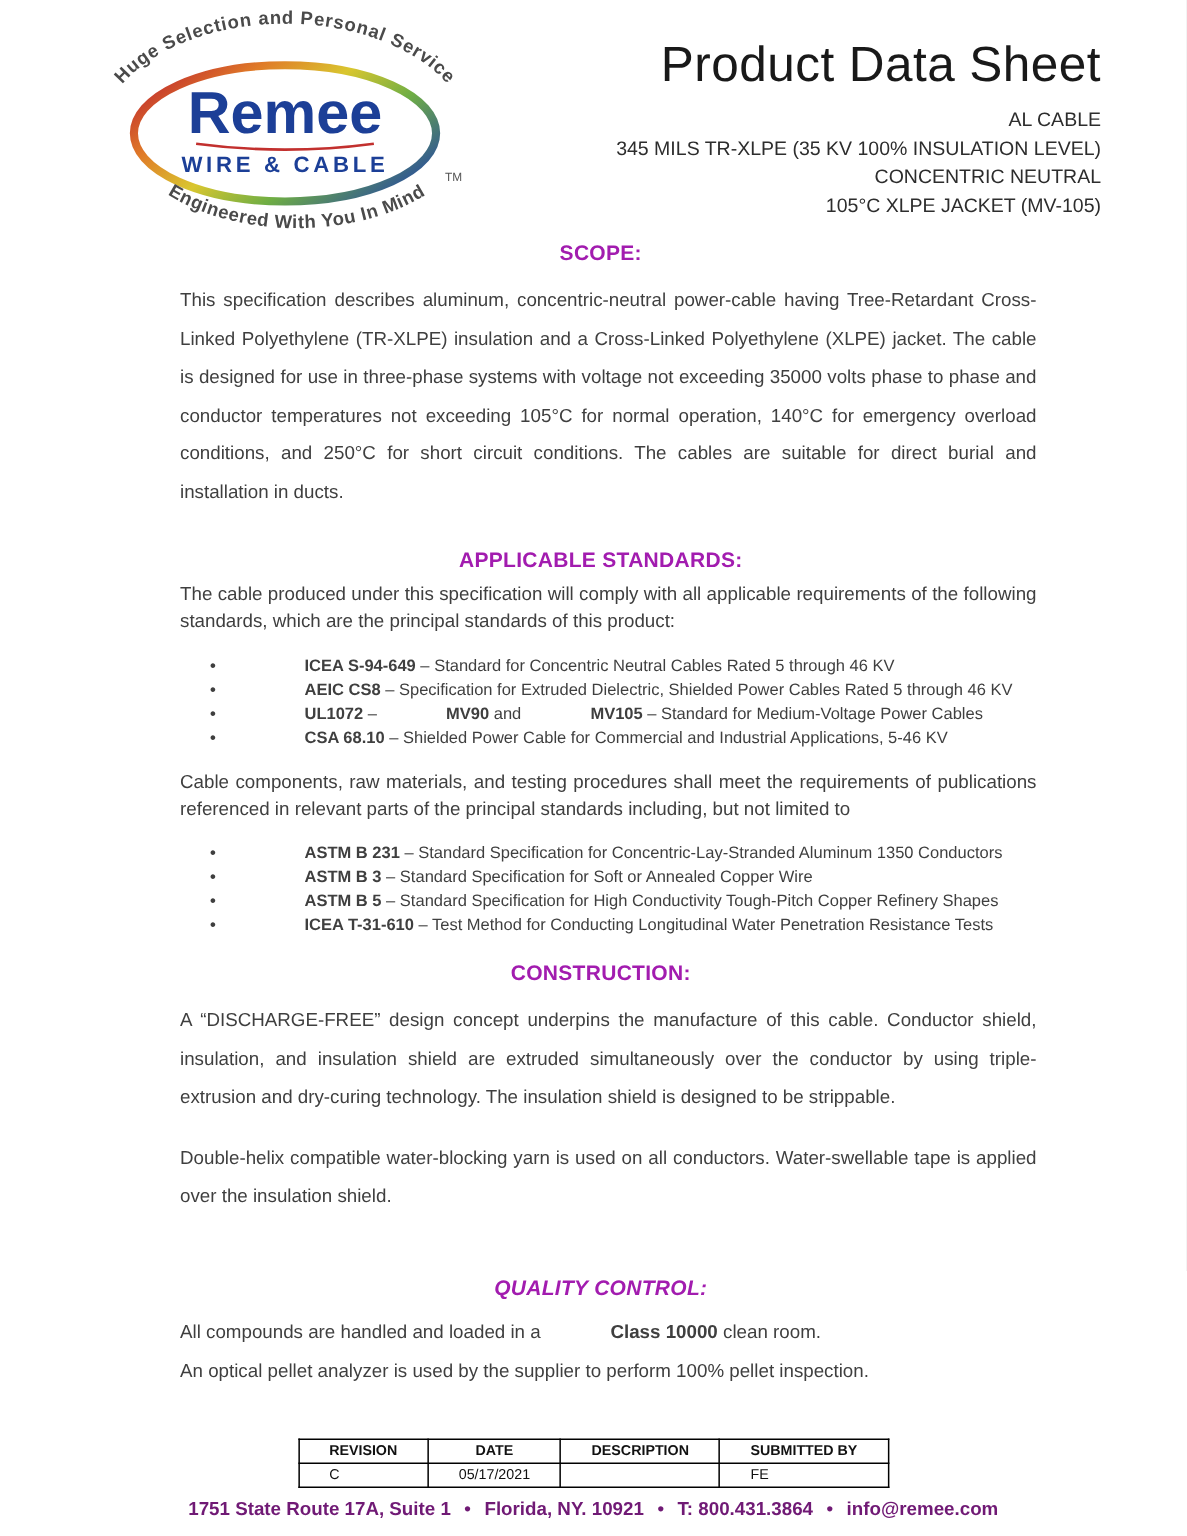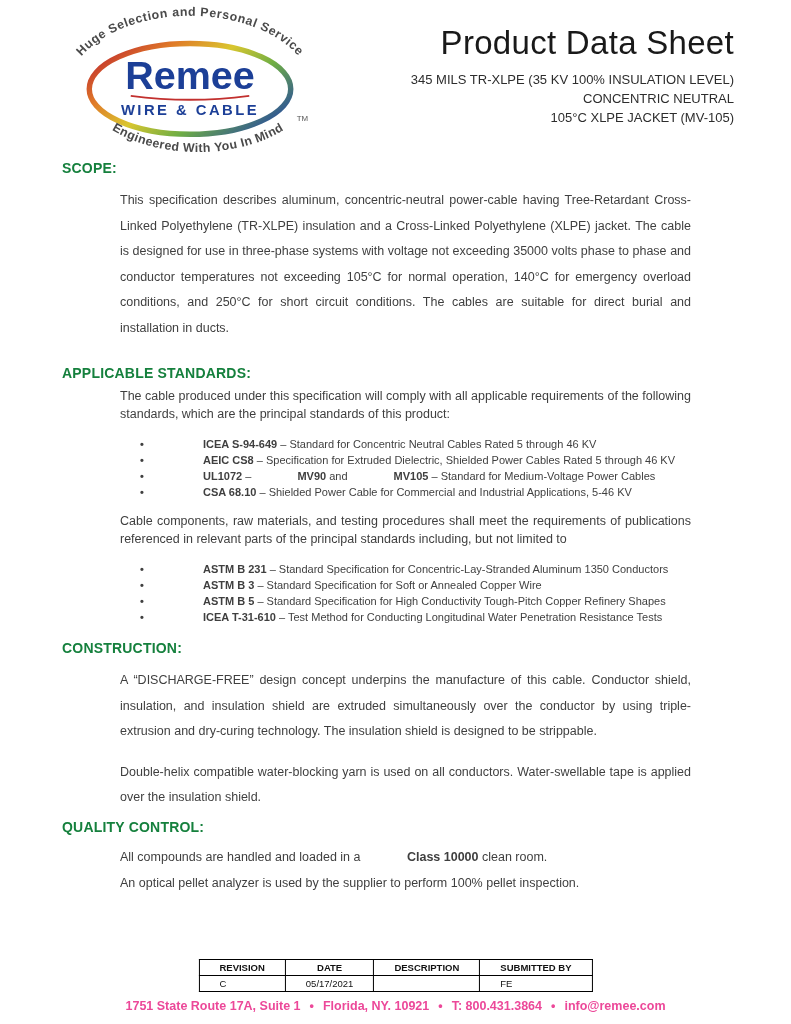--- a/index.html
+++ b/index.html
@@ -13,57 +13,57 @@
 
   
   .header { position: relative; height: 156px; }
   .logo-svg { position: absolute; left: 40px; top: 2px; width: 300px; height: 158px; }
   .title-block { position: absolute; top: 24px; right: 57px; text-align: right; }
   .doc-title { font-size: 33px; font-weight: 400; color: #191919; letter-spacing: 0.3px; margin-bottom: 8px; }
   .subtitle-line { font-size: 13px; line-height: 19px; color: #2d2d2d; }
 
   
   .content { padding: 0 52px 0 62px; }
-  .section-heading { font-size: 14px; font-weight: 700; color: #15803d; letter-spacing: 0.2px; }
+  .section-heading { font-size: 14px; font-weight: 700; color: #a21caf; letter-spacing: 0.2px; text-align: center; }
   .body-text { margin-left: 58px; margin-right: 48px; font-size: 12.5px; color: #3f3f3f; text-align: justify; }
   .b { font-weight: 700; padding-left: 43px; }
 
   .mt-scope-h { margin-top: 4px; }
   .scope-body { margin-top: 12px; line-height: 25.5px; }
 
   .mt-standards-h { margin-top: 24px; }
   .standards-intro { margin-top: 7px; line-height: 17.5px; }
   .bullets { margin-left: 78px; margin-top: 13px; font-size: 11px; color: #3f3f3f; }
   .bullet { display: flex; line-height: 16px; }
   .dot { width: 20px; flex: none; font-weight: 700; }
   .standards-middle { margin-top: 13px; line-height: 17.5px; }
 
   .mt-construction-h { margin-top: 15px; }
   .construction-p1 { margin-top: 12px; line-height: 25.5px; }
   .construction-p2 { margin-top: 15px; line-height: 25.5px; }
 
-  .mt-quality-h { margin-top: 8px; }
+  .mt-quality-h { margin-top: 39px; font-style: italic; }
   .quality-lines { margin-top: 9px; text-align: left; }
   .quality-line { line-height: 26px; font-size: 12.5px; }
 
   
   .rev-table {
     position: absolute; top: 959px; left: 50%; transform: translateX(-50%);
     border-collapse: collapse; font-size: 9.5px; color: #111;
   }
   .rev-table th, .rev-table td { border: 1.5px solid #000; padding: 2px 20px; height: 15px; }
   .rev-table th { font-weight: 700; }
   .col-rev   { min-width: 62px; }
   .col-date  { min-width: 58px; }
   .col-desc  { min-width: 62px; }
   .col-sub   { min-width: 74px; }
 
   .footer-line {
     position: absolute; top: 999px; left: 0; right: 0; text-align: center;
-    color: #ec4899; font-weight: 700; font-size: 12.5px;
+    color: #701a75; font-weight: 700; font-size: 12.5px;
   }
   .footer-line .sep { margin: 0 9px; }
 </style>
 </head>
 <body>
 
 <div class="page">
 
   <div class="header">
 
@@ -91,20 +91,21 @@
       <text x="150" y="114" text-anchor="middle" font-size="15" font-weight="700" letter-spacing="2.5" fill="#1c3f97">WIRE &amp; CABLE</text>
       <text x="258" y="120" font-size="8" fill="#555555">TM</text>
 
       <text font-size="12.5" font-weight="700" fill="#4a4a4a" letter-spacing="0.4">
         <textPath href="#botArc" startOffset="50%" text-anchor="middle">Engineered With You In Mind</textPath>
       </text>
     </svg>
 
     <div class="title-block">
       <div class="doc-title">Product Data Sheet</div>
+      <div class="subtitle-line">AL CABLE</div>
       <div class="subtitle-line">345 MILS TR-XLPE (35 KV 100% INSULATION LEVEL)</div>
       <div class="subtitle-line">CONCENTRIC NEUTRAL</div>
       <div class="subtitle-line">105°C XLPE JACKET (MV-105)</div>
     </div>
   </div>
 
   <div class="content">
 
     <div class="section-heading mt-scope-h">SCOPE:</div>
     <p class="body-text scope-body">This specification describes aluminum, concentric-neutral power-cable having Tree-Retardant Cross-Linked Polyethylene (TR-XLPE) insulation and a Cross-Linked Polyethylene (XLPE) jacket. The cable is designed for use in three-phase systems with voltage not exceeding 35000 volts phase to phase and conductor temperatures not exceeding 105°C for normal operation, 140°C for emergency overload conditions, and 250°C for short circuit conditions. The cables are suitable for direct burial and installation in ducts.</p>

